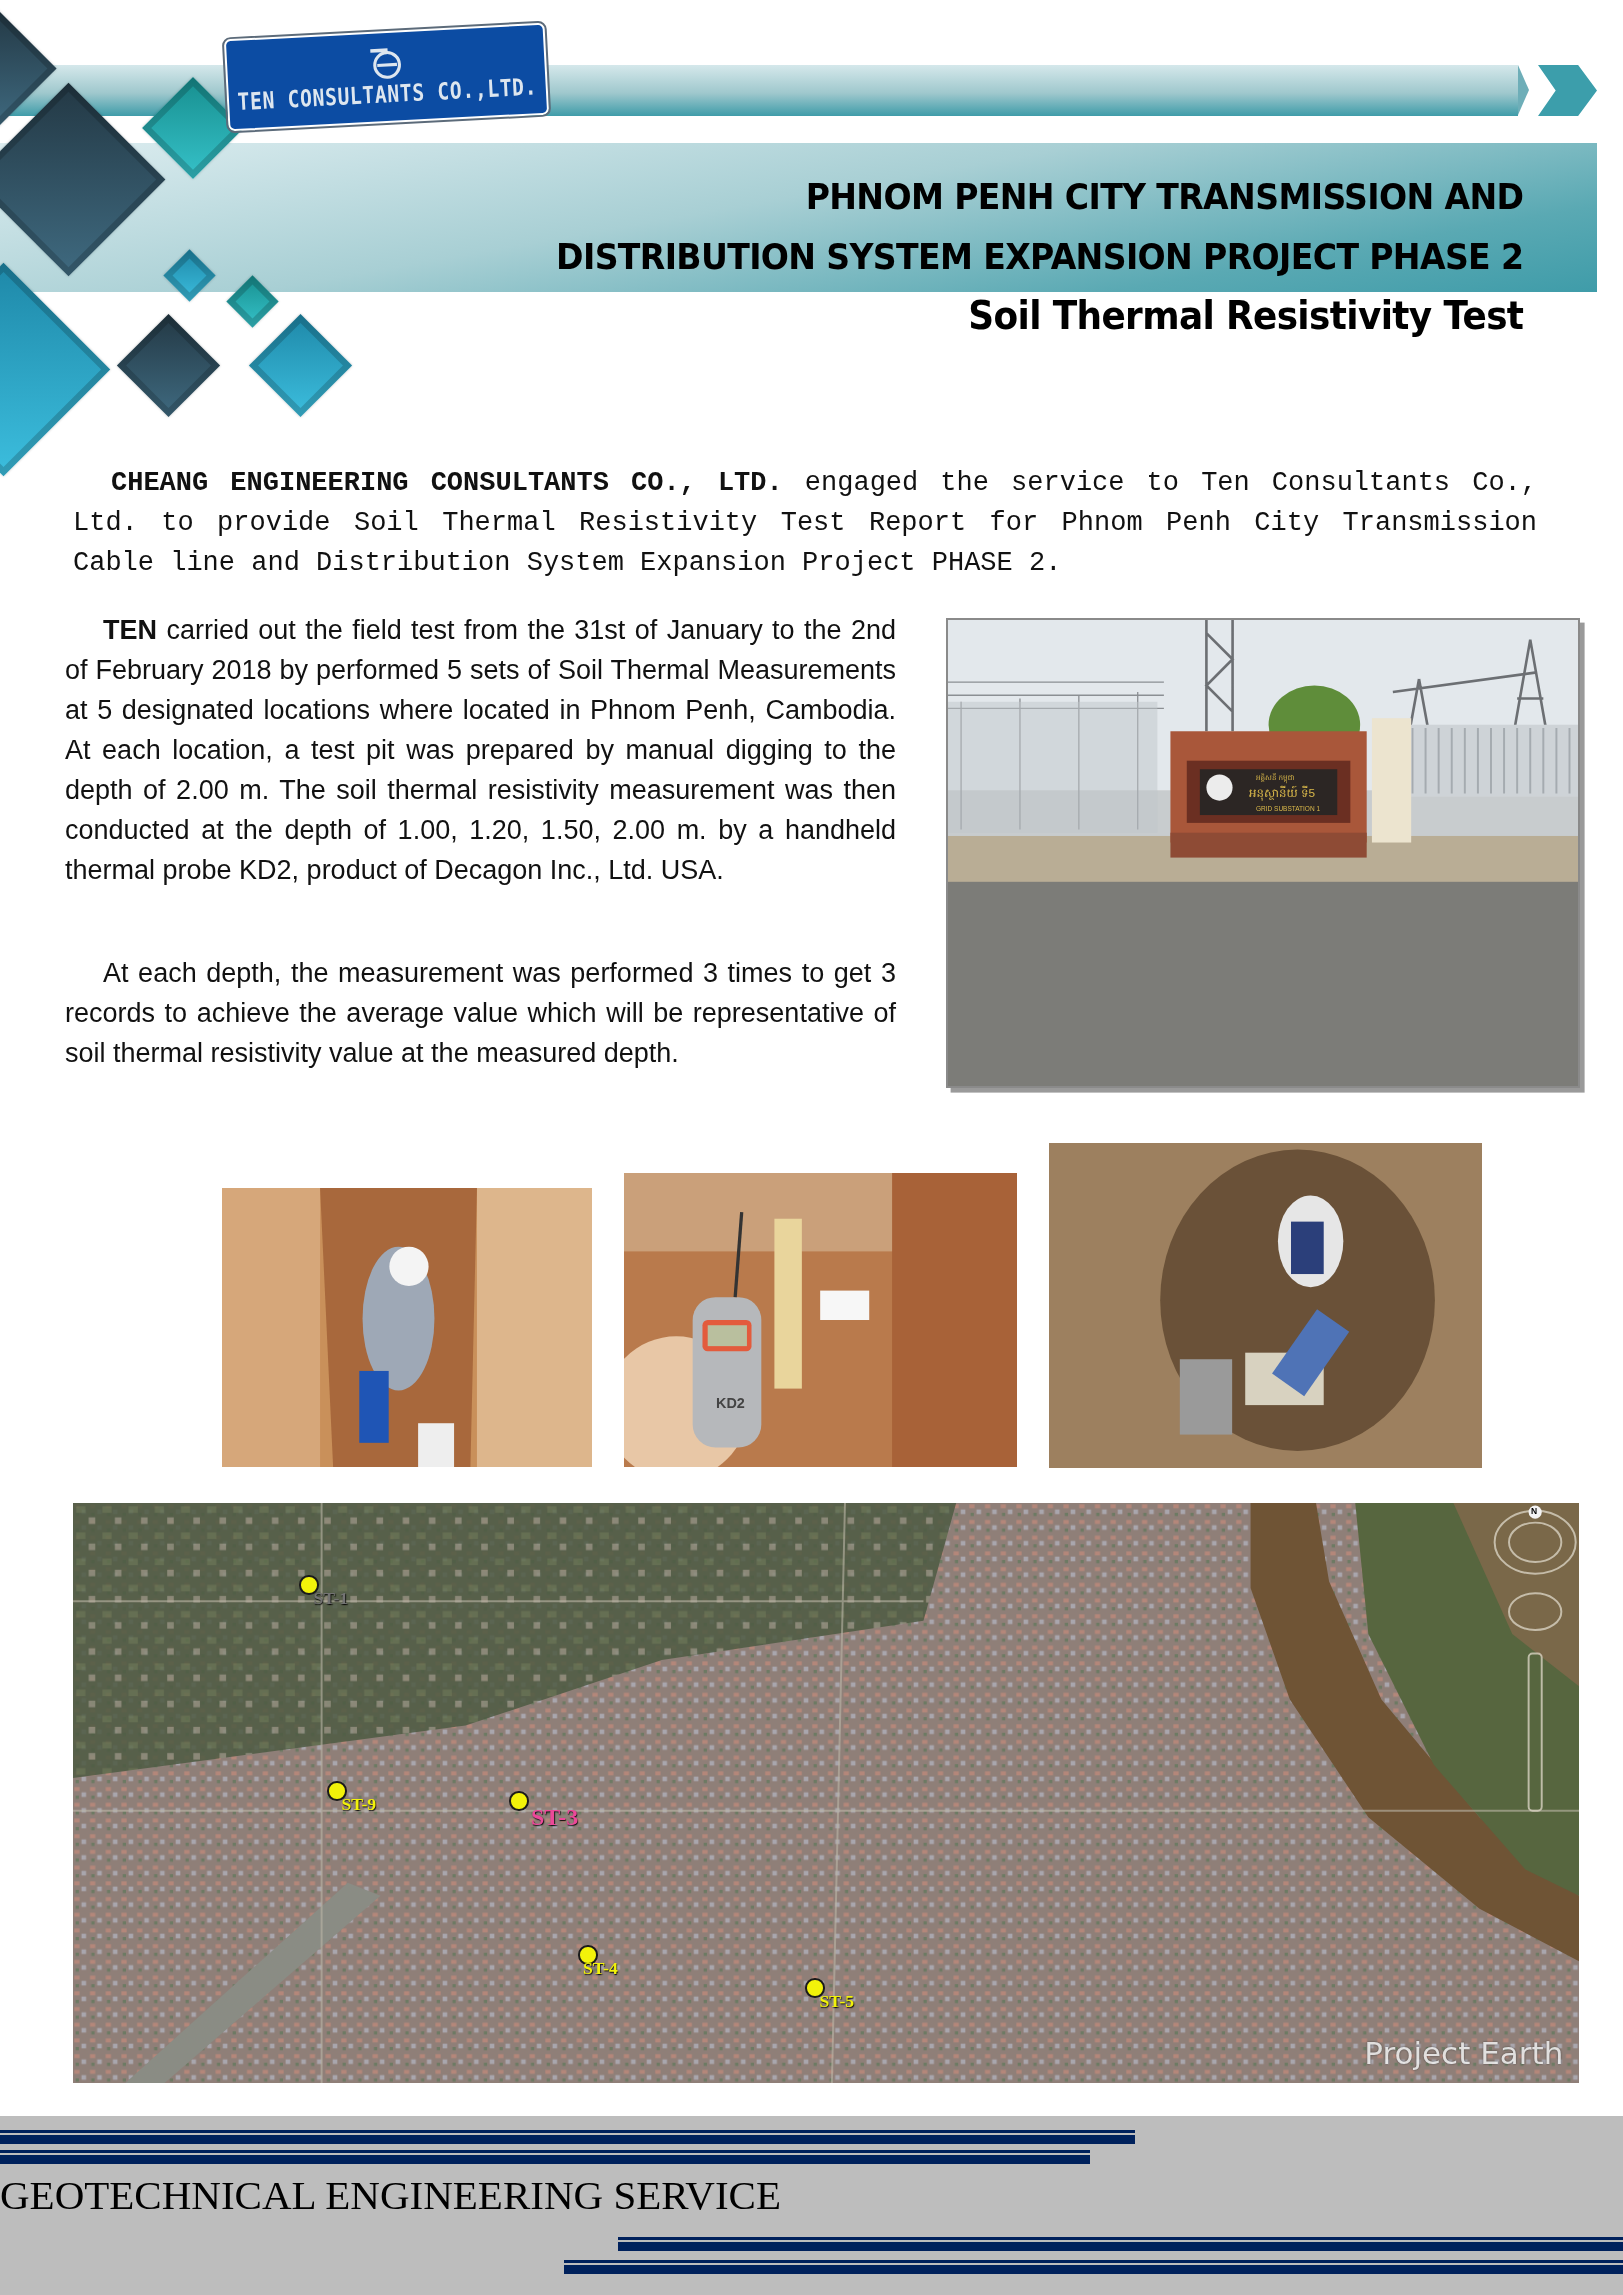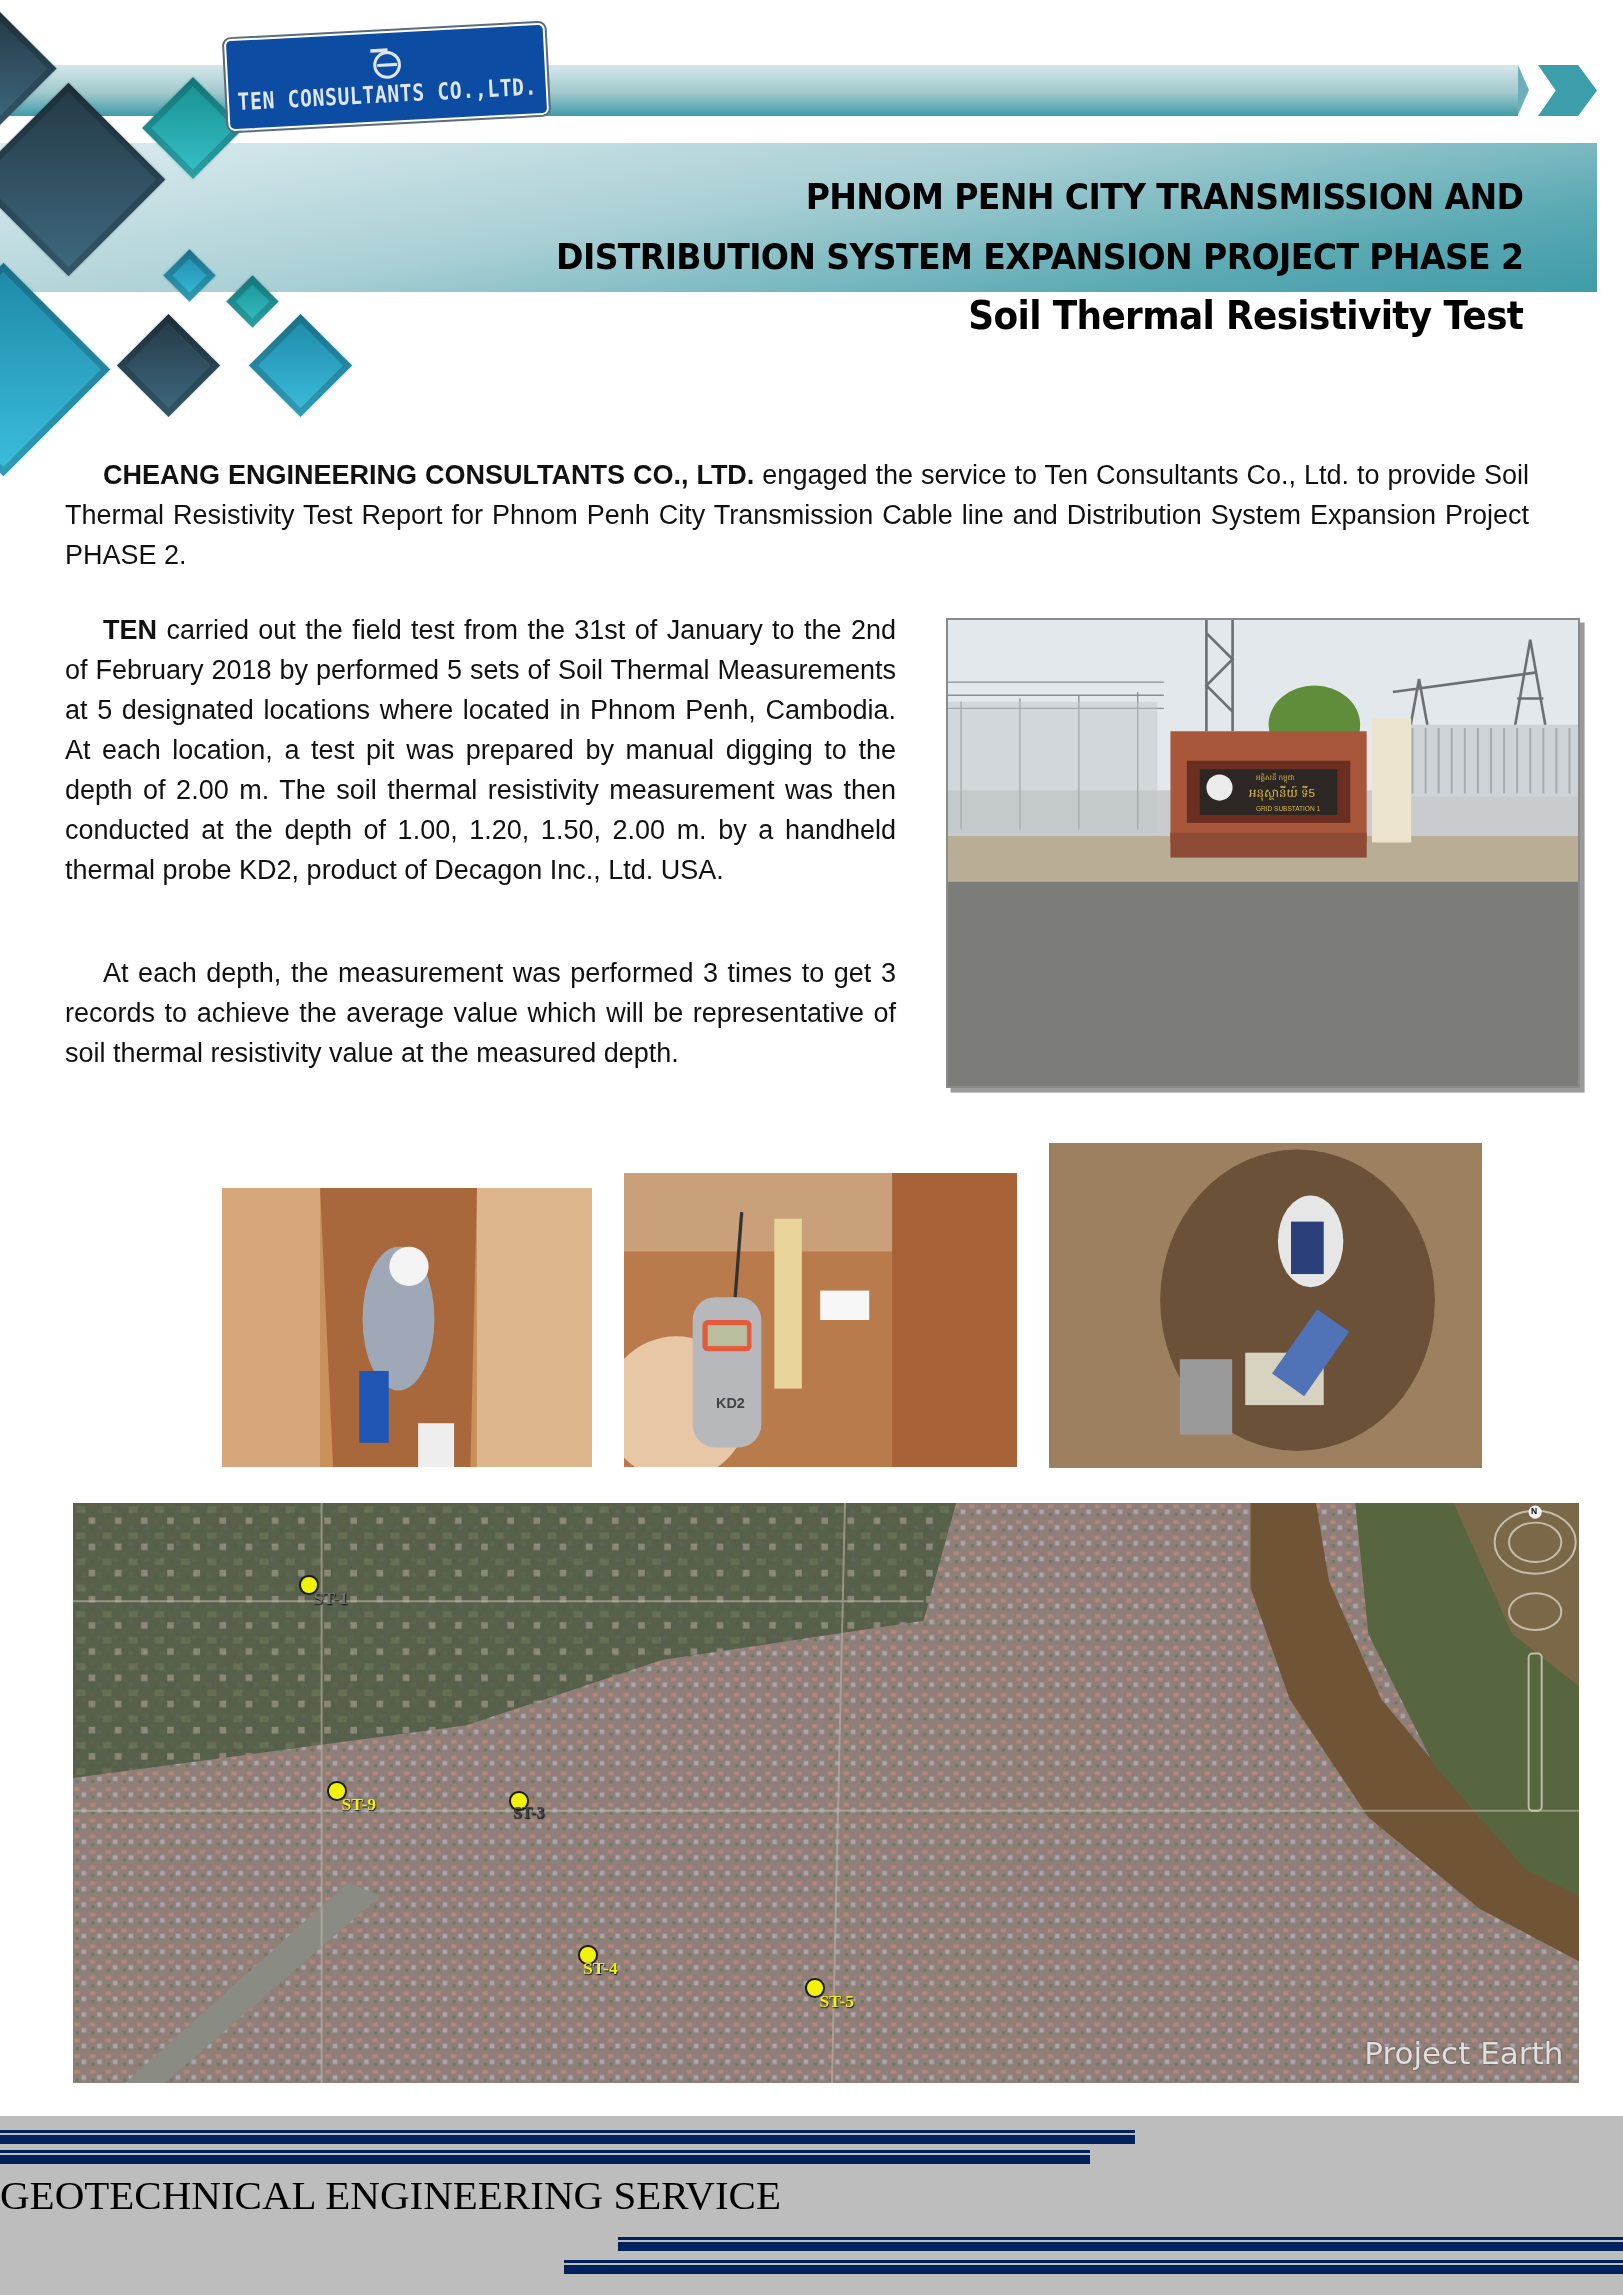--- a/index.html
+++ b/index.html
@@ -92,21 +92,21 @@
   </svg>
   <div class="logo-text">TEN CONSULTANTS CO.,LTD.</div>
 </div>
 
 <div class="title-block">
   <div class="title-line">PHNOM PENH CITY TRANSMISSION AND</div>
   <div class="title-line">DISTRIBUTION SYSTEM EXPANSION PROJECT PHASE 2</div>
   <div class="title-line subtitle-line">Soil Thermal Resistivity Test</div>
 </div>
 
-<p class="para p1" style="margin:0;"><b>CHEANG ENGINEERING CONSULTANTS CO., LTD.</b><span> engaged the service to Ten Consultants Co., Ltd. to provide Soil Thermal Resistivity Test Report for Phnom Penh City Transmission Cable line and Distribution System Expansion Project PHASE 2.</span></p>
+<p class="para p1" style="margin:8px;font-family:Liberation Mono, monospace;"><b>CHEANG ENGINEERING CONSULTANTS CO., LTD.</b><span> engaged the service to Ten Consultants Co., Ltd. to provide Soil Thermal Resistivity Test Report for Phnom Penh City Transmission Cable line and Distribution System Expansion Project PHASE 2.</span></p>
 
 <p class="para p2" style="margin:0;"><b>TEN</b><span> carried out the field test from the 31st of January to the 2nd of February 2018 by performed 5 sets of Soil Thermal Measurements at 5 designated locations where located in Phnom Penh, Cambodia. At each location, a test pit was prepared by manual digging to the depth of 2.00 m. The soil thermal resistivity measurement was then conducted at the depth of 1.00, 1.20, 1.50, 2.00 m. by a handheld thermal probe KD2, product of Decagon Inc., Ltd. USA.</span></p>
 
 <p class="para p3" style="margin:0;"><span>At each depth, the measurement was performed 3 times to get 3 records to achieve the average value which will be representative of soil thermal resistivity value at the measured depth.</span></p>
 
 <div class="photo substation">
   <svg width="630" height="466" viewBox="0 0 963 712" preserveAspectRatio="none">
     <rect x="0" y="0" width="963" height="260" fill="#e3e8ec"></rect>
     <rect x="0" y="260" width="963" height="120" fill="#c8ccce"></rect>
     <rect x="0" y="380" width="963" height="332" fill="#7c7c78"></rect>
@@ -227,21 +227,21 @@
   <div style="position:absolute; left:226px; top:72px;">
     <span style="position:absolute; left:0; top:0; width:19.6px; height:19.6px; border-radius:50%; background:#f2f20a; border:2.6px solid #1a1a1a; box-sizing:border-box; box-shadow: inset 0 0 0 5.2px #f2f20a;"></span>
     <span style="position:absolute; left:14.4px; top:13px; font-family:'Liberation Serif',serif; font-weight:bold; font-size:17.7px; color:#737373; text-shadow:0.7px 0.7px 1.3px #000; white-space:nowrap;">ST-1</span>
   </div>
   <div style="position:absolute; left:254px; top:278px;">
     <span style="position:absolute; left:0; top:0; width:19.6px; height:19.6px; border-radius:50%; background:#f2f20a; border:2.6px solid #1a1a1a; box-sizing:border-box; box-shadow: inset 0 0 0 5.2px #f2f20a;"></span>
     <span style="position:absolute; left:14.4px; top:13px; font-family:'Liberation Serif',serif; font-weight:bold; font-size:17.7px; color:#f2f20a; text-shadow:0.7px 0.7px 1.3px #000; white-space:nowrap;">ST-9</span>
   </div>
   <div style="position:absolute; left:436px; top:288px;">
     <span style="position:absolute; left:0; top:0; width:19.6px; height:19.6px; border-radius:50%; background:#f2f20a; border:2.6px solid #1a1a1a; box-sizing:border-box; box-shadow: inset 0 0 0 5.2px #f2f20a;"></span>
-    <span style="position:absolute; left:4px; top:13px; font-family:'Liberation Serif',serif; font-weight:bold; font-size:16px; color:#404040; text-shadow:0.7px 0.7px 1.3px #000; white-space:nowrap;">ST-3</span>
+    <span style="position:absolute; left:22px; top:13px; font-family:'Liberation Serif',serif; font-weight:bold; font-size:24px; color:#ec4899; text-shadow:0.7px 0.7px 1.3px #000; white-space:nowrap;">ST-3</span>
   </div>
   <div style="position:absolute; left:505px; top:442px;">
     <span style="position:absolute; left:0; top:0; width:19.6px; height:19.6px; border-radius:50%; background:#f2f20a; border:2.6px solid #1a1a1a; box-sizing:border-box; box-shadow: inset 0 0 0 5.2px #f2f20a;"></span>
     <span style="position:absolute; left:5px; top:13px; font-family:'Liberation Serif',serif; font-weight:bold; font-size:17.7px; color:#f2f20a; text-shadow:0.7px 0.7px 1.3px #000; white-space:nowrap;">ST-4</span>
   </div>
   <div style="position:absolute; left:732px; top:475px;">
     <span style="position:absolute; left:0; top:0; width:19.6px; height:19.6px; border-radius:50%; background:#f2f20a; border:2.6px solid #1a1a1a; box-sizing:border-box; box-shadow: inset 0 0 0 5.2px #f2f20a;"></span>
     <span style="position:absolute; left:14.4px; top:13px; font-family:'Liberation Serif',serif; font-weight:bold; font-size:17.7px; color:#f2f20a; text-shadow:0.7px 0.7px 1.3px #000; white-space:nowrap;">ST-5</span>
   </div>
 

